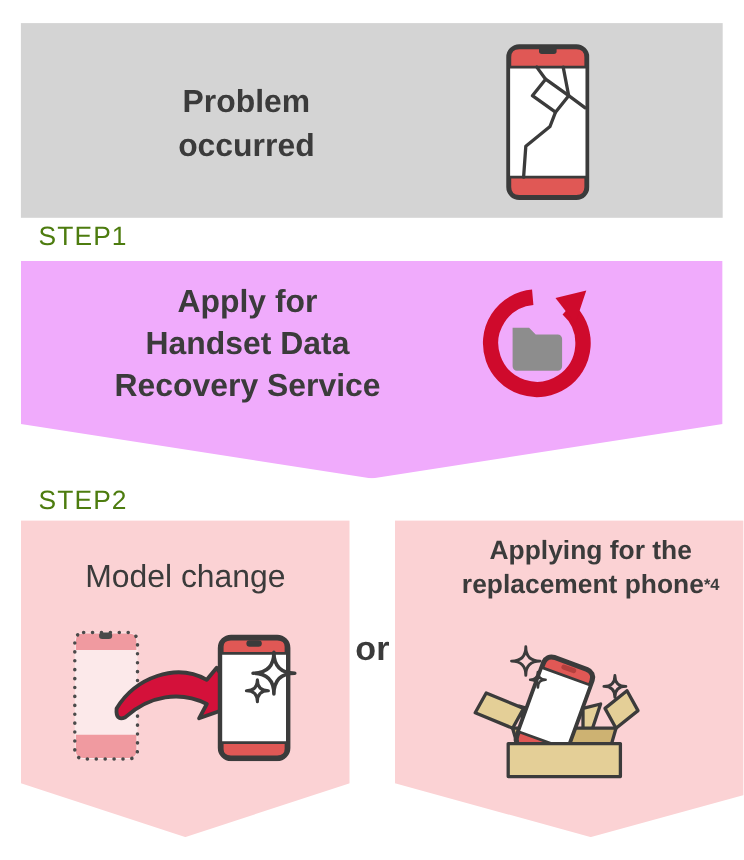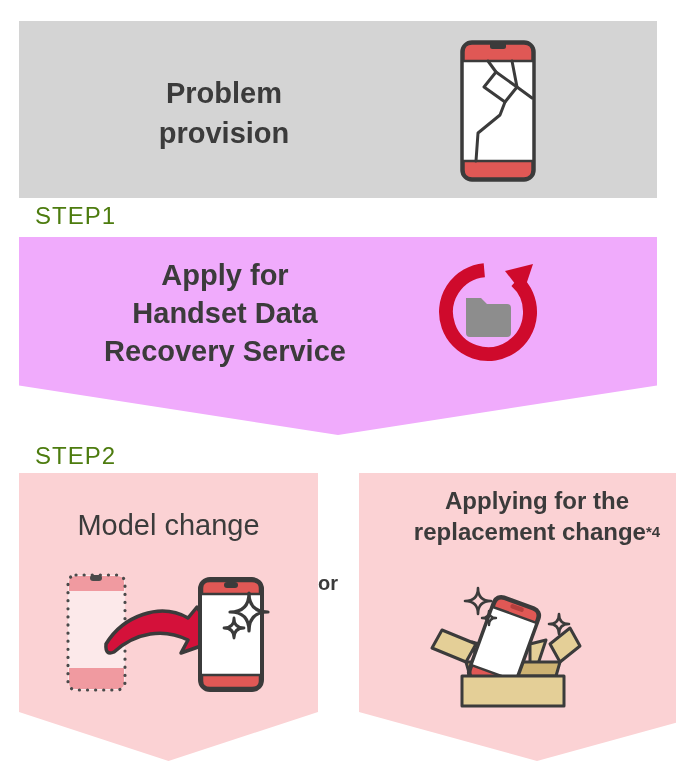--- a/index.html
+++ b/index.html
@@ -36,36 +36,36 @@
   }
   .box-left{left:19px;width:299px;}
   .box-right{left:359px;width:356px;}
   .model-title{position:absolute;left:0;top:36px;width:100%;text-align:center;font-size:29px;font-weight:normal;}
   .replacement-title{
     position:absolute;left:0;top:12px;width:100%;text-align:center;
     font-size:24px;font-weight:bold;line-height:31px;
   }
   .replacement-title .note{font-size:15px;vertical-align:3px;letter-spacing:0;}
   .or-divider{
-    position:absolute;left:318px;top:572px;width:41px;text-align:left;
-    font-size:20px;font-weight:bold;color:#3b3b3b;
+    position:absolute;left:318px;top:572px;width:41px;text-align:center;
+    font-size:31px;font-weight:bold;color:#3b3b3b;
   }
   .model-illustration{position:absolute;left:39px;top:97px;}
   .box-illustration{position:absolute;left:67px;top:111px;}
   .line{display:block;}
 </style>
 </head>
 <body>
 
 <div class="page">
 
   <div class="problem-box">
     <div class="problem-text">
       <span class="line">Problem</span>
-      <span class="line">provision</span>
+      <span class="line">occurred</span>
     </div>
     <span class="cracked-phone">
       <svg width="76" height="142" viewBox="0 0 76 142">
         <rect x="2" y="2" width="72" height="138" rx="10" fill="#ffffff" stroke="#3b3b3b" stroke-width="3.5"></rect>
         <path d="M3.5,12 Q3.5,3.5 12,3.5 H64 Q72.5,3.5 72.5,12 V21 H3.5 Z" fill="#e05855" stroke="#3b3b3b" stroke-width="2.5"></path>
         <rect x="30" y="1" width="16" height="8" rx="2.5" fill="#3b3b3b"></rect>
         <path d="M3.5,121 H72.5 V130 Q72.5,138.5 64,138.5 H12 Q3.5,138.5 3.5,130 Z" fill="#e05855" stroke="#3b3b3b" stroke-width="2.5"></path>
         <g fill="none" stroke="#3b3b3b" stroke-width="3" stroke-linejoin="round" stroke-linecap="round">
           <path d="M28,21 L36,32 L24,47 L45,62 L57,47 L52,21"></path>
           <path d="M36,32 L57,47 L72,58"></path>
@@ -120,21 +120,21 @@
         <path d="M176,48 Q176,58 186,58 Q176,58 176,68 Q176,58 166,58 Q176,58 176,48 Z" fill="#ffffff" stroke="#3b3b3b" stroke-width="2.8" stroke-linejoin="round"></path>
       </svg>
     </span>
   </div>
 
   <div class="or-divider">or</div>
 
   <div class="step2-box box-right">
     <div class="replacement-title">
       <span class="line">Applying for the</span>
-      <span class="line"><span>replacement change</span><span class="note">*4</span></span>
+      <span class="line"><span>replacement phone</span><span class="note">*4</span></span>
     </div>
     <span class="box-illustration">
       <svg width="160" height="128" viewBox="0 0 160 128">
 
         <polygon points="52,80 46,58 60,62 60,80" fill="#e4cf97" stroke="#3b3b3b" stroke-width="3" stroke-linejoin="round"></polygon>
         <polygon points="104,80 104,60 120,56 112,80" fill="#e4cf97" stroke="#3b3b3b" stroke-width="3" stroke-linejoin="round"></polygon>
 
         <polygon points="40,78 134,78 130,92 44,92" fill="#cdb272" stroke="#3b3b3b" stroke-width="3" stroke-linejoin="round"></polygon>
 
         <polygon points="40,78 6,64 16,46 50,60" fill="#e4cf97" stroke="#3b3b3b" stroke-width="3" stroke-linejoin="round"></polygon>

